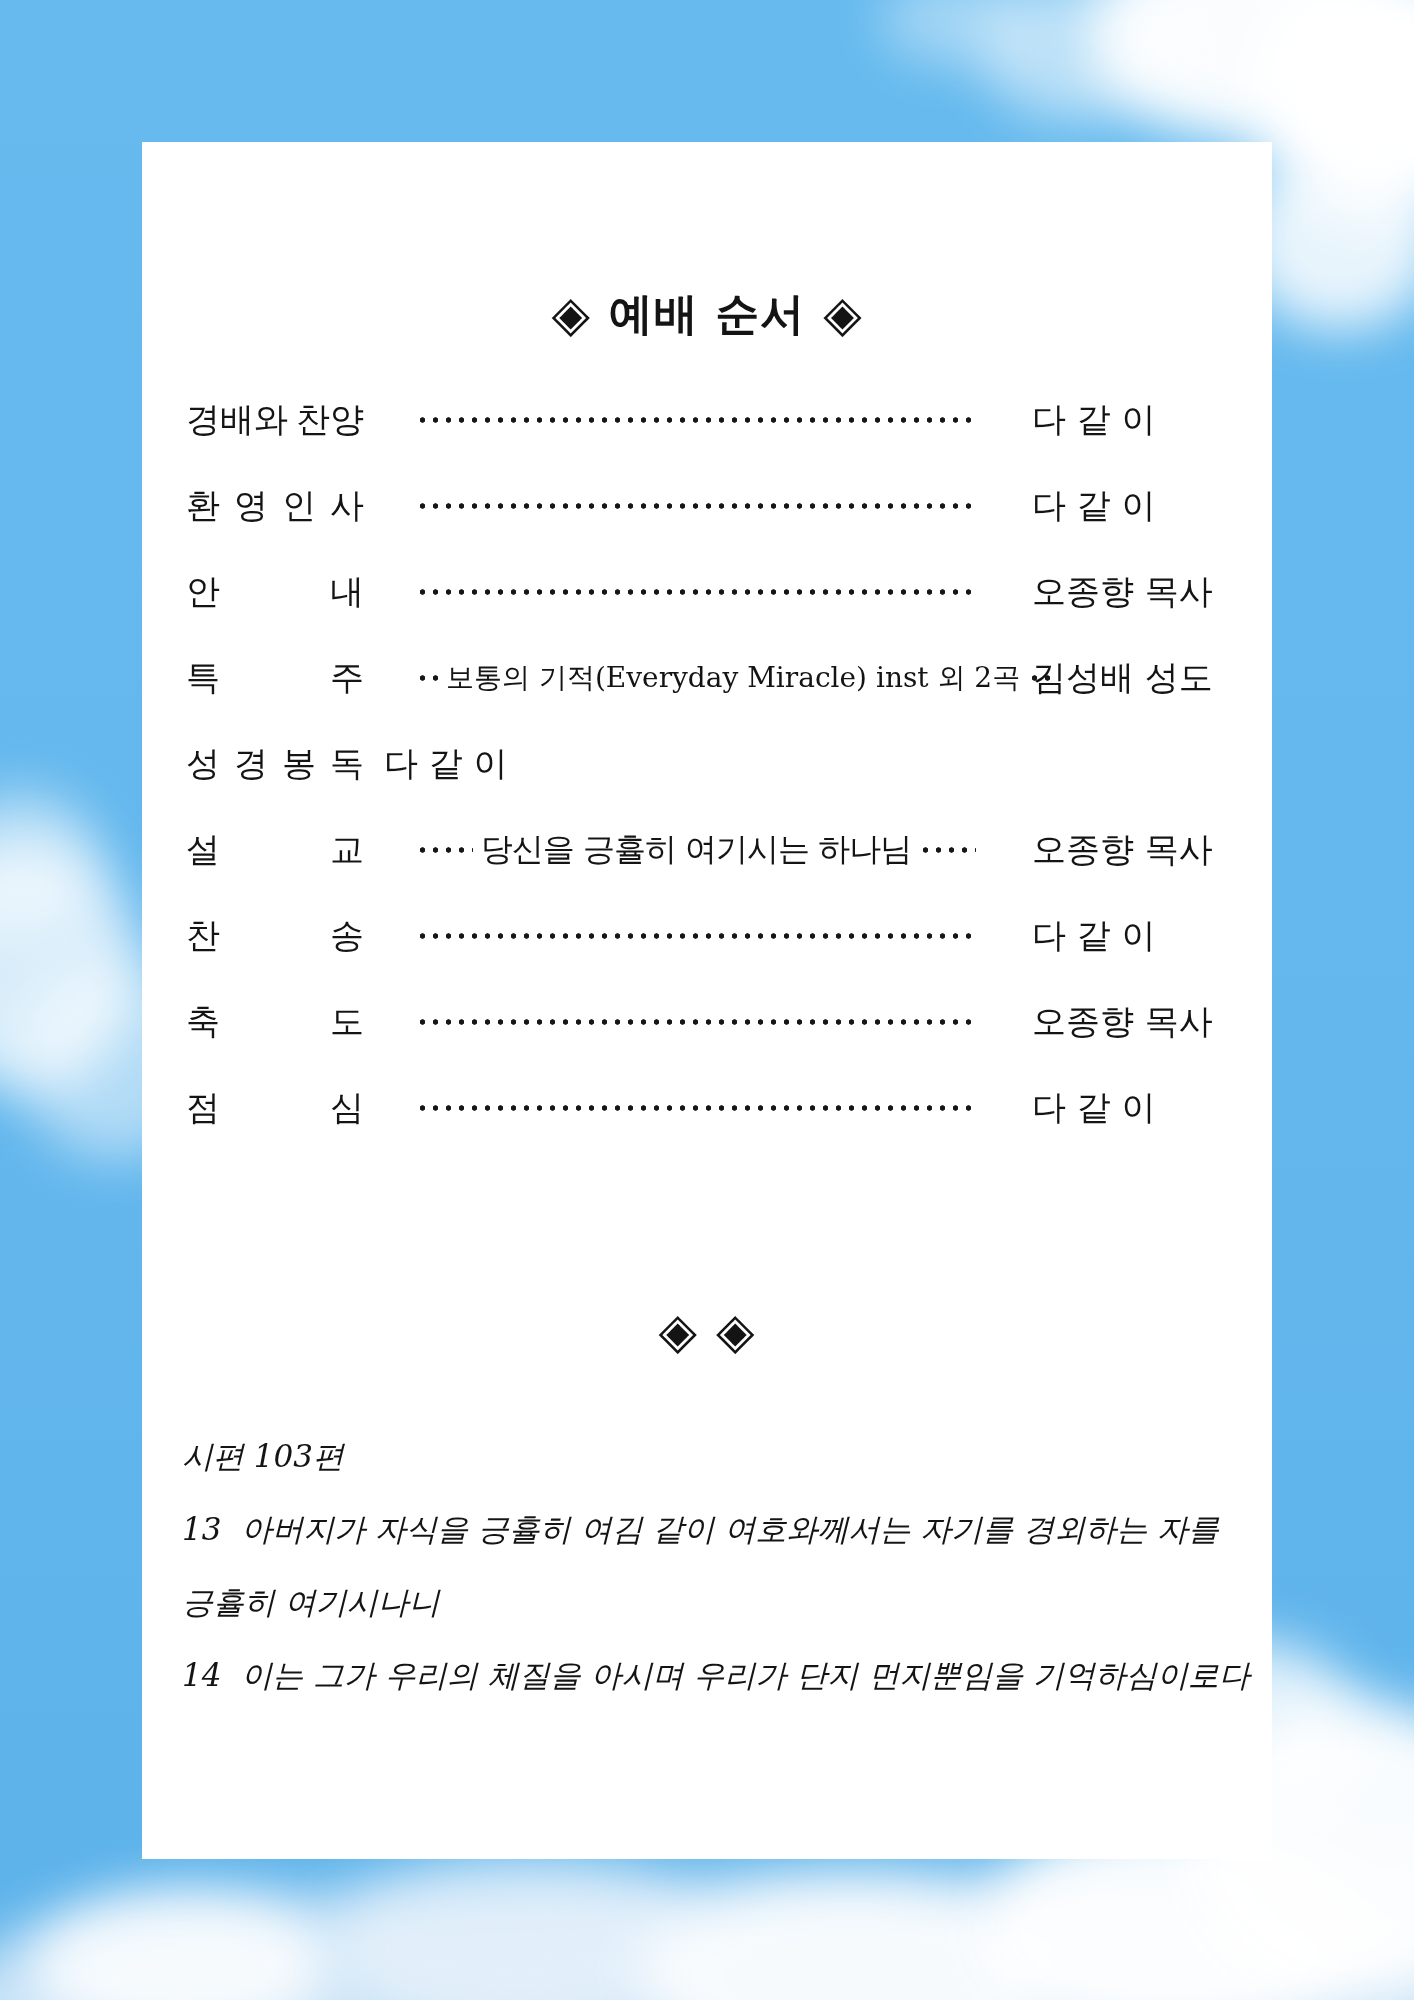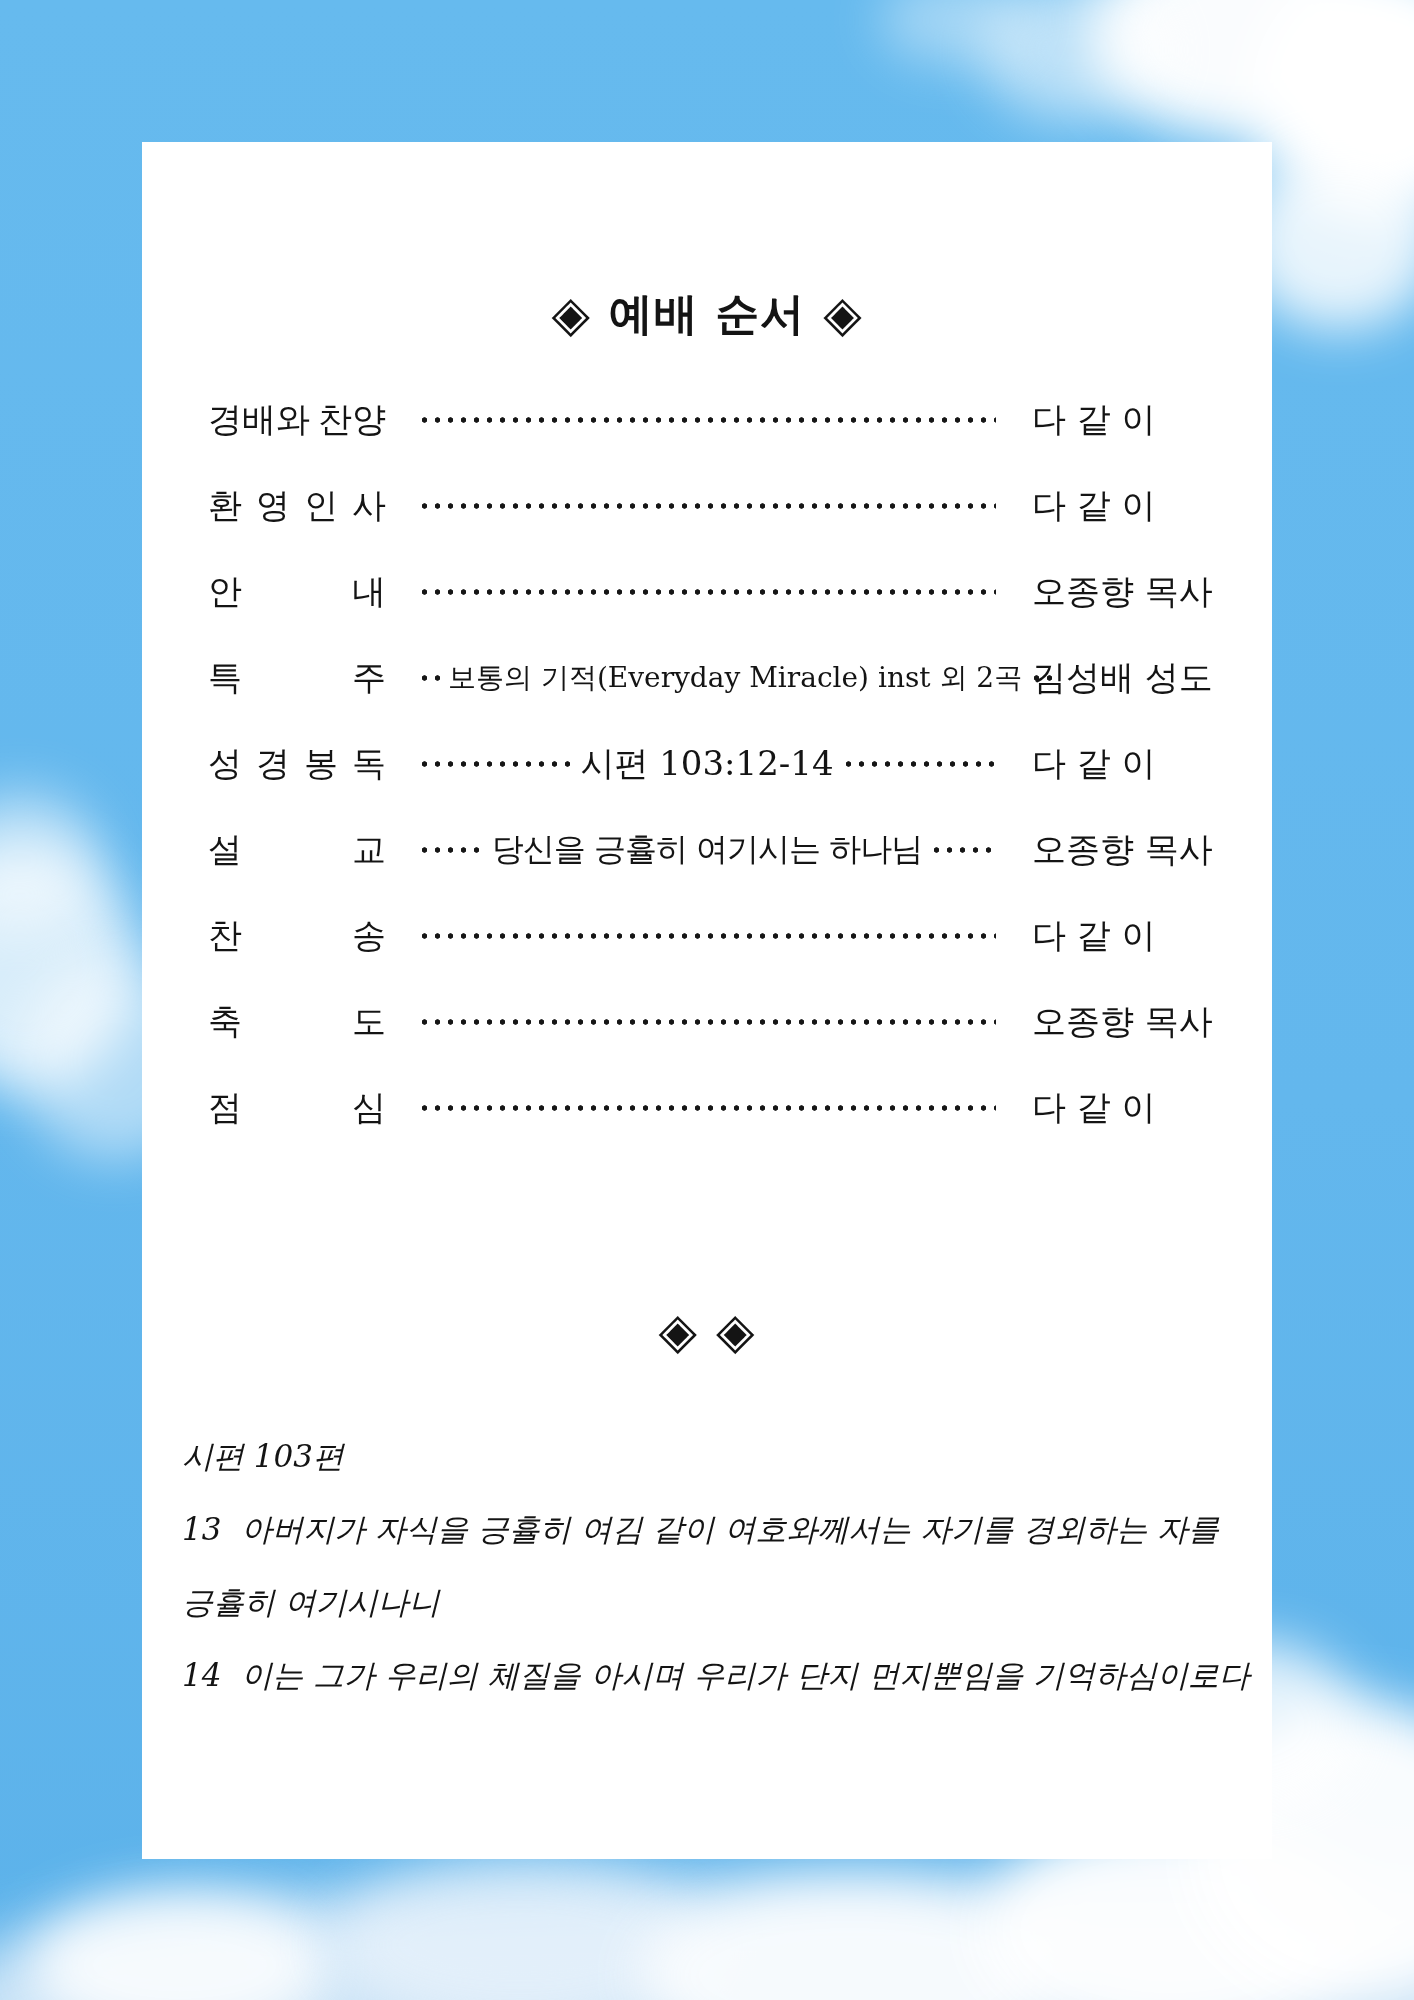--- a/index.html
+++ b/index.html
@@ -27,21 +27,21 @@
 
   .card{position:absolute;left:142px;top:142px;width:1130px;height:1717px;background:#ffffff;z-index:2;}
 
   .section-title{display:flex;justify-content:center;align-items:center;gap:18px;
                  font-size:44px;font-weight:600;letter-spacing:1px;line-height:52px;}
   .t1{margin-top:146px;}
   .t2{margin-top:154px;}
   .diamond{font-size:50px;line-height:52px;font-weight:400;}
 
   .order-list{margin-top:37px;}
-  .order-row{height:86px;display:flex;align-items:center;padding-left:66px;font-size:34px;}
+  .order-row{height:86px;display:flex;align-items:center;padding-left:44px;font-size:34px;gap:20px;}
   .order-label{width:178px;display:flex;justify-content:space-between;white-space:nowrap;}
   .order-mid{flex:1;margin:0 36px 0 32px;display:flex;align-items:center;min-width:0;}
   .dots{flex:1 1 auto;height:12px;min-width:22px;
         background-image:radial-gradient(circle,#161616 2.4px,rgba(0,0,0,0) 3px);
         background-size:13px 12px;background-repeat:repeat-x;background-position:left center;}
   .mid-text{padding:0 8px;white-space:nowrap;}
   .mid-text.small{font-size:28px;}
   .mid-text.tight{font-size:32px;letter-spacing:-1px;text-align:center;}
   .order-name{width:240px;white-space:nowrap;}
 
@@ -127,25 +127,20 @@
         <div class="order-name">김성배 성도</div>
       </div>
 
       <div class="order-row">
         <div class="order-label">
           <span>성</span>
           <span>경</span>
           <span>봉</span>
           <span>독</span>
         </div>
-        <div class="order-mid">
-          <span class="dots"></span>
-          <span class="mid-text">시편 103:12-14</span>
-          <span class="dots"></span>
-        </div>
         <div class="order-name">다 같 이</div>
       </div>
 
       <div class="order-row">
         <div class="order-label">
           <span>설</span>
           <span>교</span>
         </div>
         <div class="order-mid">
           <span class="dots"></span>

